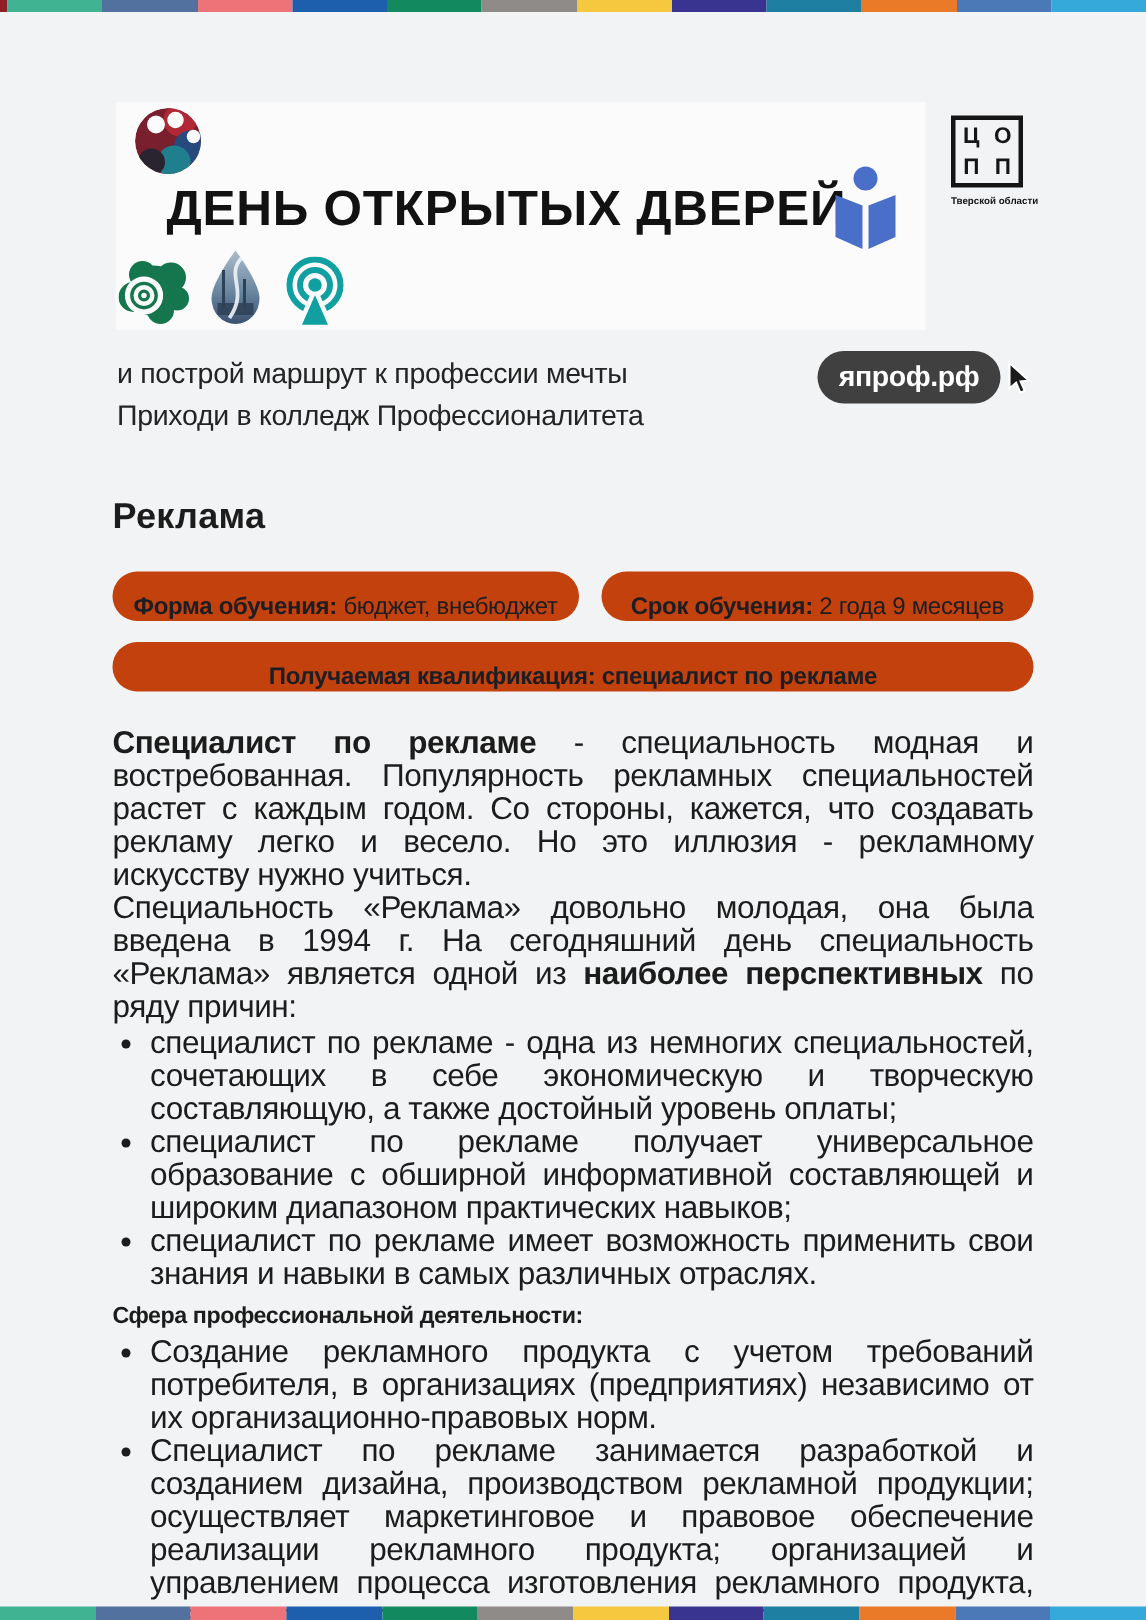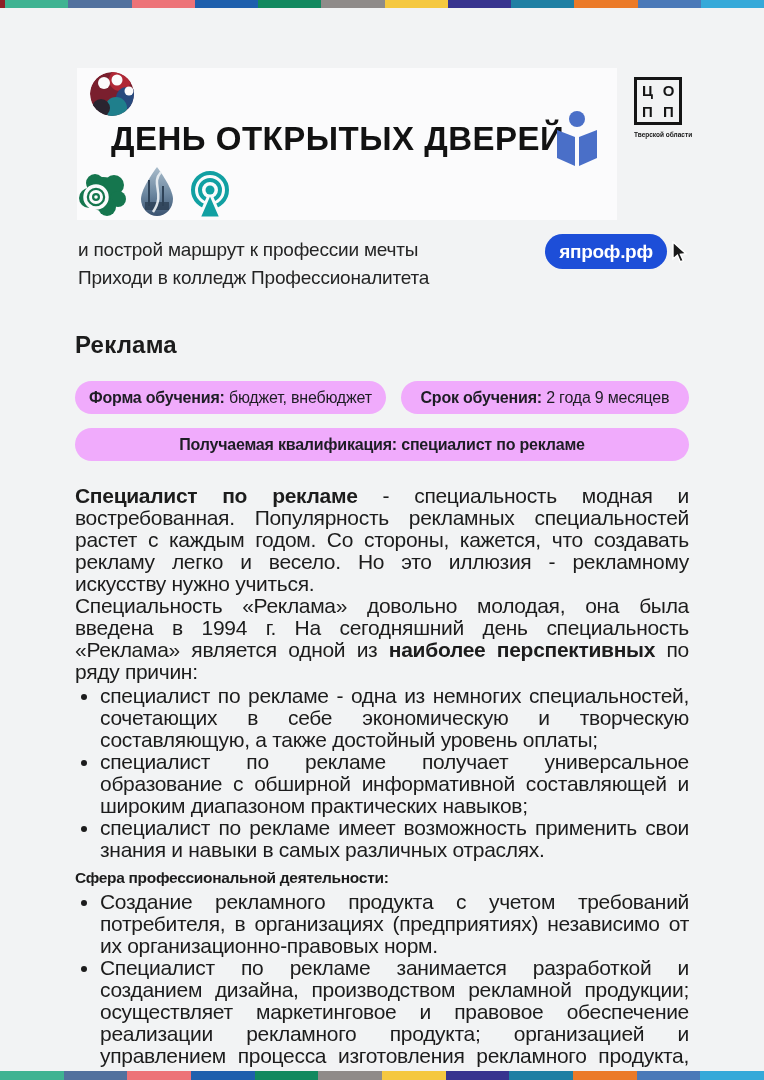--- a/index.html
+++ b/index.html
@@ -23,29 +23,29 @@
 
   
   .copp { position:absolute; left:634px; top:77px; width:48px; }
   .copp-box { width:48px; height:48px; border:3px solid #151515; display:grid; grid-template-columns:1fr 1fr; place-items:center; background:transparent; }
   .copp-box span { font-weight:700; font-size:15px; line-height:1; color:#151515; }
   .copp-caption { margin-top:6px; font-size:6.5px; font-weight:700; color:#151515; white-space:nowrap; text-align:center; width:48px; }
 
   
   .subtitle { position:absolute; left:78px; top:236px; font-size:19px; line-height:28px; color:#242424; letter-spacing:-0.2px; }
   .link-pill { position:absolute; left:545px; top:234px; width:122px; height:35px; border:none; border-radius:20px;
-               background:#1d4ed8; color:#ffffff; font-family:"Liberation Sans", sans-serif;
+               background:#404040; color:#ffffff; font-family:"Liberation Sans", sans-serif;
                font-weight:700; font-size:19px; letter-spacing:-0.3px; display:flex; align-items:center; justify-content:center; cursor:pointer; }
   .cursor { position:absolute; left:670px; top:241px; }
 
   
   .main { position:absolute; left:75px; right:75px; top:318px; color:#1c1c1c; }
   .prog-title { text-align:left; font-size:24px; font-weight:700; letter-spacing:0.2px; margin-top:12px; line-height:30px; }
   .badge-row { display:flex; gap:15px; margin-top:21px; }
-  .badge { background:#f0abfc; border-radius:17px; height:33px; display:flex; align-items:center; justify-content:center;
+  .badge { background:#c2410c; border-radius:17px; height:33px; display:flex; align-items:flex-end; justify-content:center;
            font-size:16px; letter-spacing:-0.2px; color:#1d1d24; padding:0 14px; white-space:nowrap; }
   .badge-row .badge { flex:1 1 0; }
   .badge-full { margin-top:14px; font-weight:700; }
   .badge b { font-weight:700; }
   .body-text { font-size:21px; line-height:22px; letter-spacing:-0.3px; text-align:justify; }
   .p-intro { margin-top:24px; }
   .p-history { margin-top:0; }
   b, .bold { font-weight:700; }
   ul { margin:2px 0 0 0; padding-left:25px; }
   ul li { text-align:justify; }

